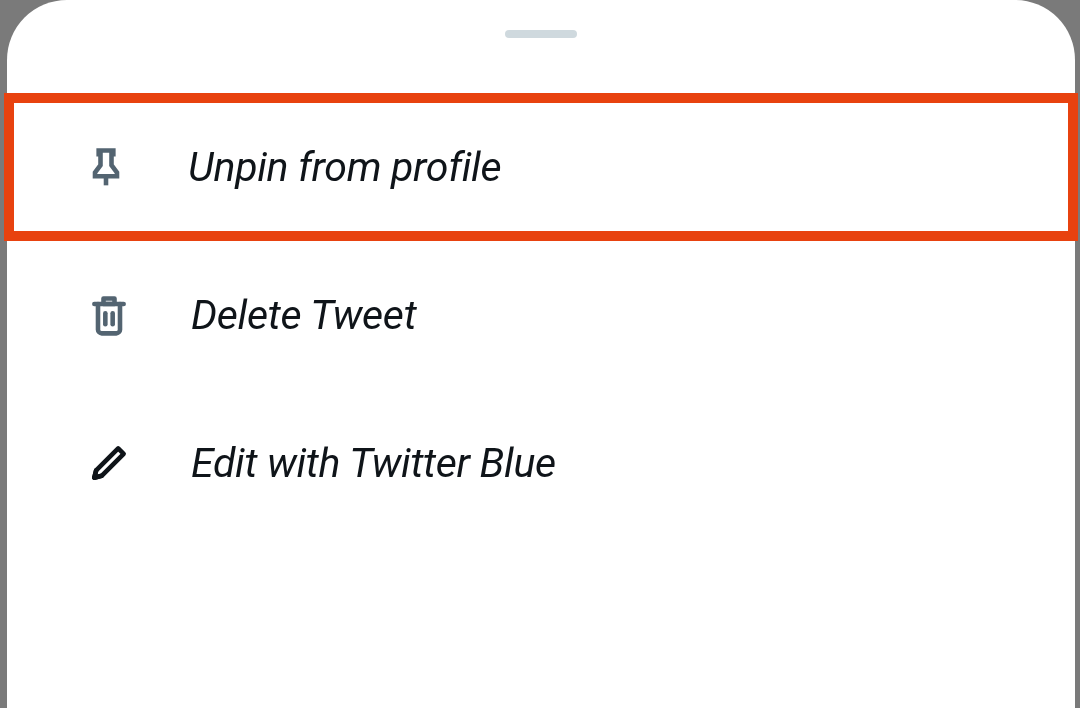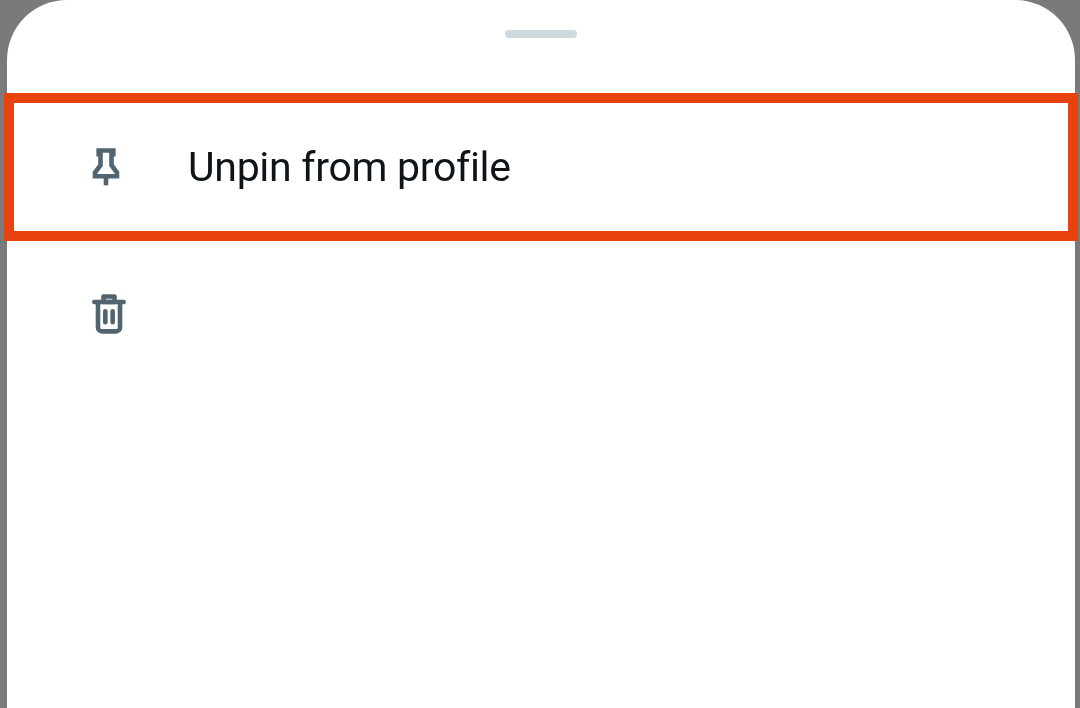--- a/index.html
+++ b/index.html
@@ -41,20 +41,21 @@
       width: 100%;
     }
     
     .menu-item {
       display: flex;
       align-items: center;
       padding: 40px 70px;
       width: 100%;
       cursor: pointer;
       border: 10px solid transparent;
+      font-style: italic;
     }
     
     .menu-item.highlighted {
       border: 10px solid #e8420f;
       margin-left: -3px;
       margin-right: -3px;
       width: calc(100% + 6px);
     }
     
     .icon-wrapper {
@@ -105,18 +106,29 @@
     <div class="menu-item">
       <span class="icon-wrapper">
         <svg viewBox="0 0 24 24">
           <path class="trash-stroke" d="M4 6 L20 6"></path>
           <path class="trash-stroke" d="M9 3 L15 3 L15 6 L9 6 Z"></path>
           <path class="trash-stroke" d="M6 6 L6 20 C6 21 7 22 8 22 L16 22 C17 22 18 21 18 20 L18 6"></path>
           <line class="trash-stroke" x1="10" y1="11" x2="10" y2="17"></line>
           <line class="trash-stroke" x1="14" y1="11" x2="14" y2="17"></line>
         </svg>
       </span>
+      <span class="menu-label">Delete Tweet</span>
     </div>
 
 
+    <div class="menu-item">
+      <span class="icon-wrapper">
+        <svg viewBox="0 0 24 24">
+          <path class="pencil-stroke" d="M4 20 L8 19 L20 7 L17 4 L5 16 Z"></path>
+          <line class="pencil-stroke" x1="4" y1="20" x2="8" y2="19"></line>
+          <line class="pencil-stroke" x1="4" y1="20" x2="5" y2="16"></line>
+        </svg>
+      </span>
+      <span class="menu-label">Edit with Twitter Blue</span>
+    </div>
 
   </div>
 </div>
 
 </body></html>

